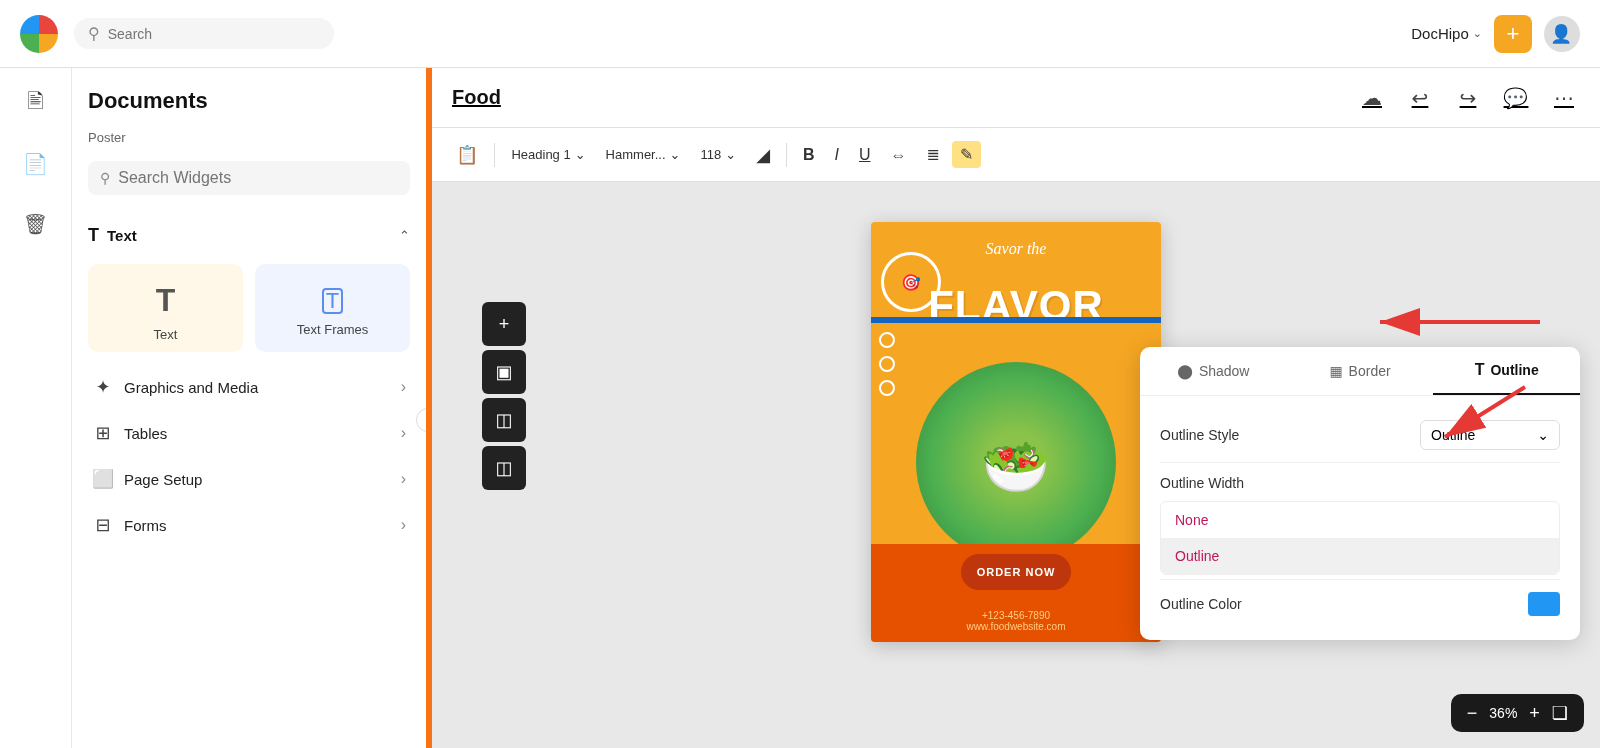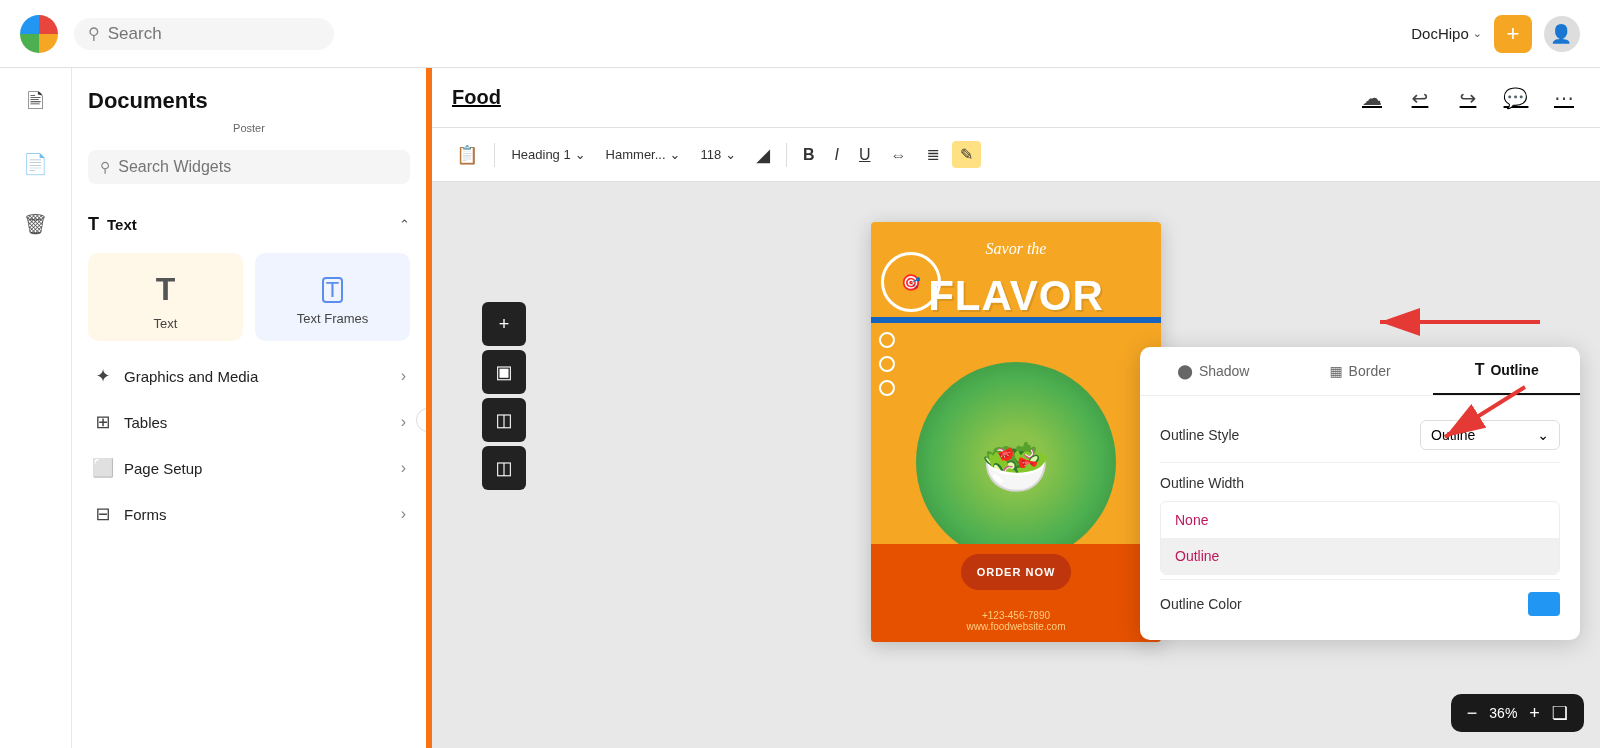--- a/index.html
+++ b/index.html
@@ -10,21 +10,21 @@
       display: flex; align-items: center; background: #fff; height: 68px;
       padding: 0 20px; border-bottom: 1px solid #e0e0e0; z-index: 100;
       justify-content: space-between;
     }
     .top-nav-left { display: flex; align-items: center; gap: 16px; }
     .logo { width: 38px; height: 38px; border-radius: 50%; background: conic-gradient(#e8453c 0deg 90deg, #f5a623 90deg 180deg, #4caf50 180deg 270deg, #2196f3 270deg 360deg); }
     .search-bar {
       display: flex; align-items: center; background: #f5f5f5; border-radius: 20px;
       padding: 6px 14px; gap: 8px; width: 260px;
     }
-    .search-bar input { border: none; background: transparent; font-size: 17px; color: #555; outline: none; width: 100%; }
+    .search-bar input { border: none; background: transparent; font-size: 14px; color: #555; outline: none; width: 100%; }
     .search-icon { color: #888; font-size: 16px; }
 
     .top-nav-right { display: flex; align-items: center; gap: 12px; justify-content: center; }
     .app-name { font-size: 15px; font-weight: 500; color: #222; display: flex; align-items: center; gap: 4px; cursor: pointer; }
     .chevron-small { font-size: 11px; color: #555; }
     .btn-add { background: #f5a623; border: none; border-radius: 8px; width: 38px; height: 38px; display: flex; align-items: center; justify-content: center; cursor: pointer; font-size: 22px; color: #fff; font-weight: 300; }
     .avatar { width: 36px; height: 36px; border-radius: 50%; background: #ddd; display: flex; align-items: center; justify-content: center; font-size: 18px; color: #888; cursor: pointer; }
 
     
     .main-layout { display: flex; flex: 1; overflow: hidden; }
@@ -36,21 +36,21 @@
     }
     .strip-icon { width: 40px; height: 40px; display: flex; align-items: center; justify-content: center; border-radius: 8px; cursor: pointer; font-size: 20px; color: #555; }
     .strip-icon.active { color: #333; }
 
     
     .sidebar {
       width: 360px; background: #fff; border-right: 6px solid #f97316;
       padding: 20px 16px; overflow-y: auto; display: flex; flex-direction: column; gap: 0;
     }
     .sidebar-title { font-size: 22px; font-weight: 700; color: #111; }
-    .sidebar-subtitle { font-size: 11px; color: #666; margin-top: 8px; margin-bottom: 16px; text-align: center; }
+    .sidebar-subtitle { font-size: 13px; color: #666; margin-top: 16px; margin-bottom: 16px; }
     .search-widgets {
       display: flex; align-items: center; gap: 8px; background: #f5f5f5;
       border-radius: 8px; padding: 8px 12px; margin-bottom: 20px;
     }
     .search-widgets input { border: none; background: transparent; font-size: 16px; color: #555; outline: none; width: 100%; }
 
     .section-header {
       display: flex; align-items: center; justify-content: space-between;
       padding: 10px 0; cursor: pointer;
     }
@@ -114,21 +114,21 @@
     .poster {
       width: 290px; height: 420px; background: #f5a623; border-radius: 4px;
       position: relative; overflow: hidden; box-shadow: 0 4px 20px rgba(0,0,0,0.2);
       margin-top: 10px;
     }
     .poster-top-text {
       position: absolute; top: 18px; left: 0; right: 0; text-align: center;
       font-family: 'Georgia', serif; font-style: italic; font-size: 16px; color: #fff; z-index: 2;
     }
     .poster-heading {
-      position: absolute; top: 50px; left: 0; right: 0; text-align: center;
+      position: absolute; top: 60px; left: 0; right: 0; text-align: center;
       font-size: 42px; font-weight: 900; color: #fff; z-index: 2; letter-spacing: 1px;
       text-shadow: 2px 2px 0 rgba(0,0,0,0.1);
     }
     .poster-blue-bar {
       position: absolute; top: 95px; left: 0; right: 0; height: 6px; background: #1565c0; z-index: 2;
     }
     .poster-circle-left {
       position: absolute; left: 10px; top: 30px; width: 60px; height: 60px; border-radius: 50%;
       border: 3px solid #fff; background: transparent; z-index: 3; display: flex; align-items: center; justify-content: center;
     }

